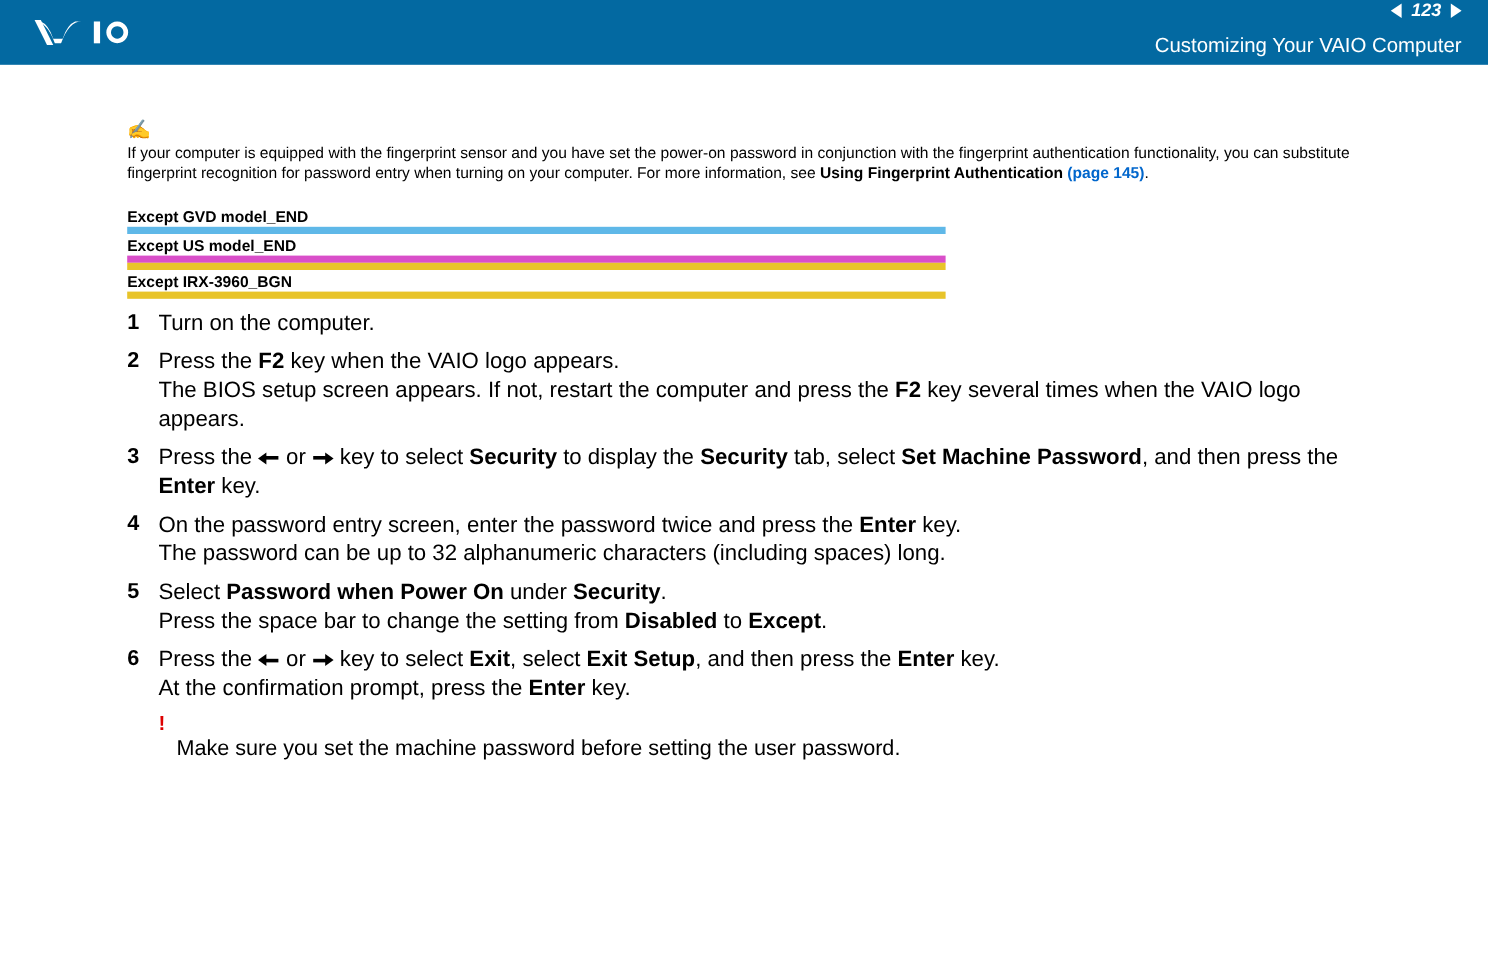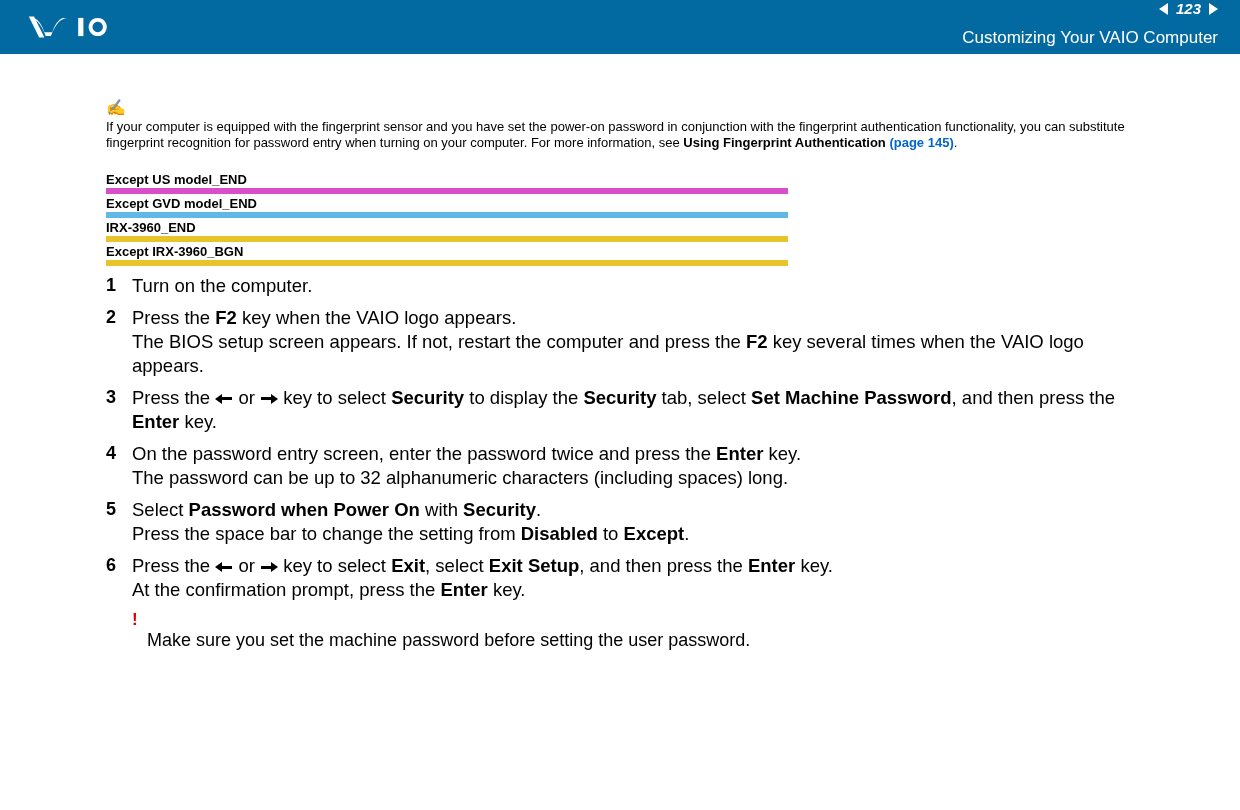--- a/index.html
+++ b/index.html
@@ -215,29 +215,28 @@
 
 <div class="content">
 
   <div class="note-icon">✍</div>
   <p class="note-text">
     <span>If your computer is equipped with the fingerprint sensor and you have set the power-on password in conjunction with the fingerprint authentication functionality, you can substitute fingerprint recognition for password entry when turning on your computer. For more information, see </span><span class="bold">Using Fingerprint Authentication </span><span class="link">(page 145)</span><span>.</span>
   </p>
 
   <div class="tags">
     <div class="tag-row">
+      <div class="tag-label">Except GVD model_END</div>
+      <div class="tag-bar bar-cyan"></div>
+    </div>
+    <div class="tag-row">
       <div class="tag-label">Except US model_END</div>
       <div class="tag-bar bar-magenta"></div>
     </div>
     <div class="tag-row">
-      <div class="tag-label">Except GVD model_END</div>
-      <div class="tag-bar bar-cyan"></div>
-    </div>
-    <div class="tag-row">
-      <div class="tag-label">IRX-3960_END</div>
       <div class="tag-bar bar-yellow"></div>
     </div>
     <div class="tag-row">
       <div class="tag-label">Except IRX-3960_BGN</div>
       <div class="tag-bar bar-yellow"></div>
     </div>
   </div>
 
 
   <ol class="steps">
@@ -247,21 +246,21 @@
       <span>The BIOS setup screen appears. If not, restart the computer and press the </span><span class="bold">F2</span><span> key several times when the VAIO logo appears.</span>
     </li>
     <li>
       <span>Press the </span><span class="arrow-key left"></span><span> or </span><span class="arrow-key right"></span><span> key to select </span><span class="bold">Security</span><span> to display the </span><span class="bold">Security</span><span> tab, select </span><span class="bold">Set Machine Password</span><span>, and then press the </span><span class="bold">Enter</span><span> key.</span>
     </li>
     <li>
       <span>On the password entry screen, enter the password twice and press the </span><span class="bold">Enter</span><span> key.</span><br>
       <span>The password can be up to 32 alphanumeric characters (including spaces) long.</span>
     </li>
     <li>
-      <span>Select </span><span class="bold">Password when Power On</span><span> with </span><span class="bold">Security</span><span>.</span><br>
+      <span>Select </span><span class="bold">Password when Power On</span><span> under </span><span class="bold">Security</span><span>.</span><br>
       <span>Press the space bar to change the setting from </span><span class="bold">Disabled</span><span> to </span><span class="bold">Except</span><span>.</span>
     </li>
     <li>
       <span>Press the </span><span class="arrow-key left"></span><span> or </span><span class="arrow-key right"></span><span> key to select </span><span class="bold">Exit</span><span>, select </span><span class="bold">Exit Setup</span><span>, and then press the </span><span class="bold">Enter</span><span> key.</span><br>
       <span>At the confirmation prompt, press the </span><span class="bold">Enter</span><span> key.</span>
     </li>
   </ol>
 
 
   <div class="warning-icon">!</div>

